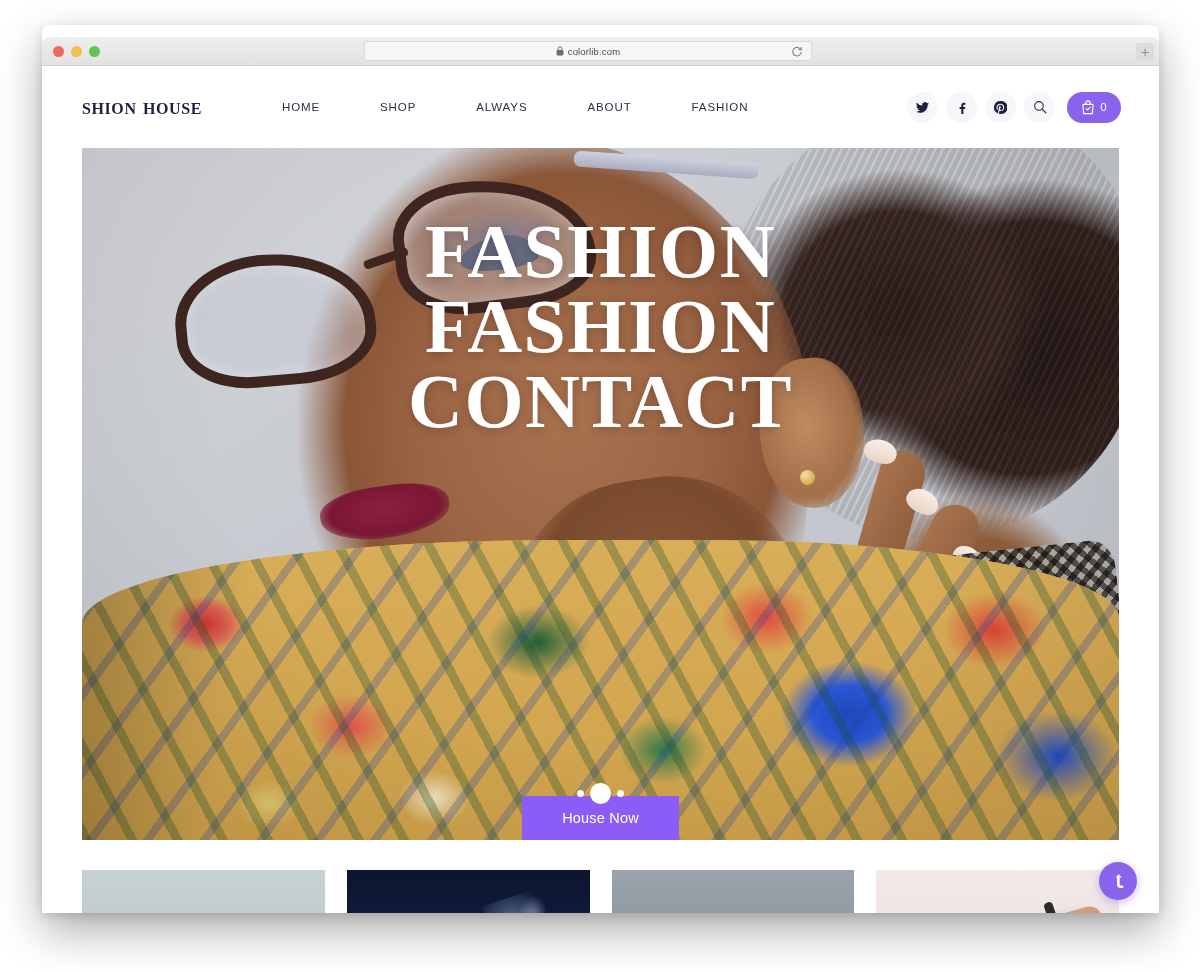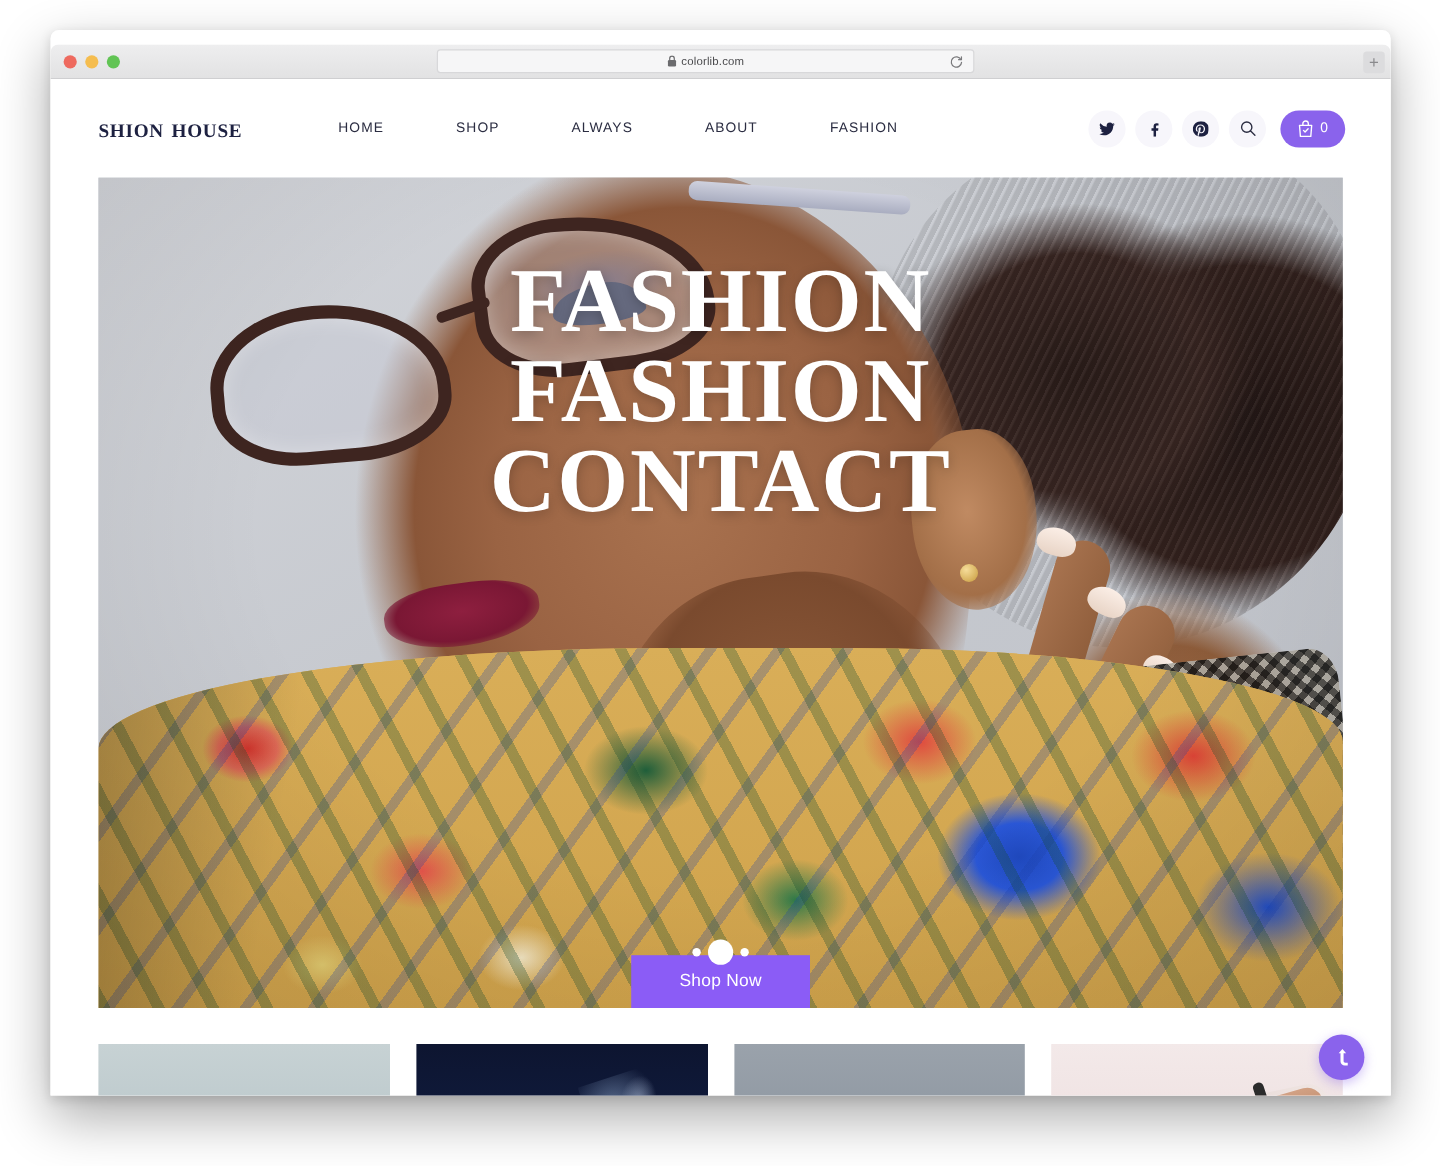--- a/index.html
+++ b/index.html
@@ -657,21 +657,21 @@
 
         <div id="hero-vignette"></div>
       </div>
 
       <div id="hero-caption">
         <h1 id="hero-title">
           <span class="hero-line">FASHION</span>
           <span class="hero-line">FASHION</span>
           <span class="hero-line">CONTACT</span>
         </h1>
-        <button id="hero-shop-now">Shop Now</button>
+        <button id="hero-shop-now">House Now</button>
       </div>
 
       <div id="carousel-dots">
         <button class="dot"></button>
         <button class="dot active"></button>
         <button class="dot"></button>
       </div>
     </section>
 
     <section id="cards-strip">

